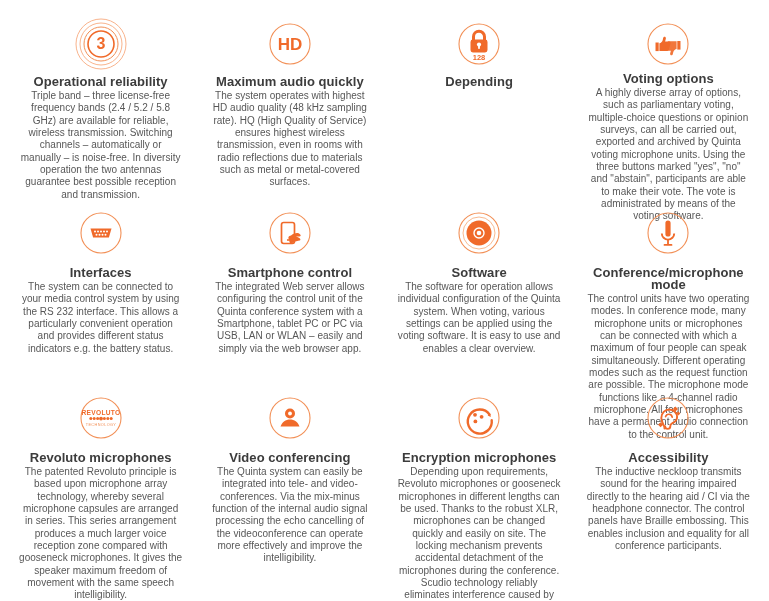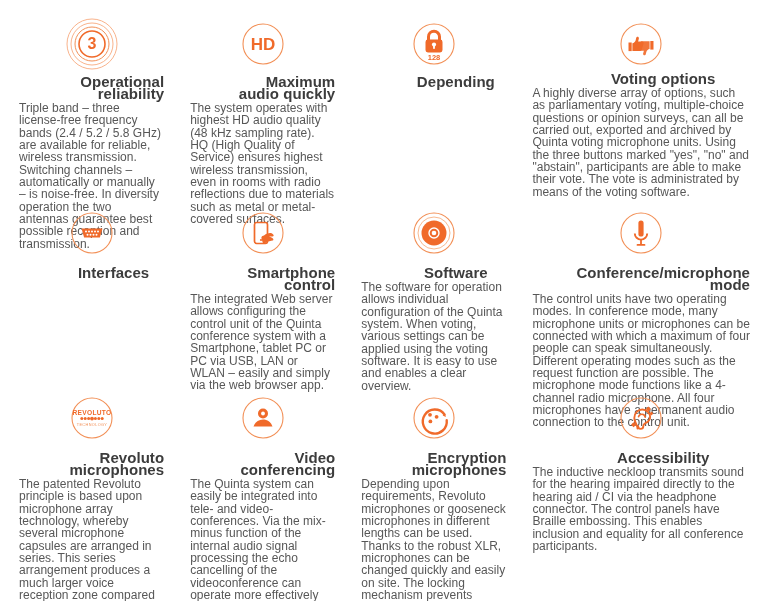--- a/index.html
+++ b/index.html
@@ -32,34 +32,33 @@
   .icon-wrap {
     width: 52px;
     height: 52px;
     display: flex;
     align-items: center;
     justify-content: center;
     margin-bottom: 7px;
   }
   .icon-wrap svg { display: block; }
   .card-title {
-    font-size: 15px;
+    font-size: 13px;
     font-weight: bold;
     color: #3c3c3c;
-    text-align: right;
+    text-align: center;
     line-height: 12px;
     margin-bottom: 2px;
     letter-spacing: 0.05px;
-    margin-left: 44px;
   }
   .card-body {
-    font-size: 12px;
+    font-size: 10px;
     line-height: 12.35px;
     color: #575757;
-    text-align: left;
+    text-align: center;
     letter-spacing: 0.02px;
   }
   
   .row1 .icon-wrap { margin-bottom: 6px; }
   .row2 .icon-wrap { margin-bottom: 8px; }
   .row3 .icon-wrap { margin-bottom: 8px; }
   .card-r1c4 .card-title { margin-top: -3px; }
   .card-r1c1 .card-title,
   .card-r1c2 .card-title,
   .card-r1c3 .card-title { margin-top: 0px; }
@@ -136,20 +135,21 @@
             <circle cx="29" cy="24.6" r="1"></circle>
           <circle cx="32" cy="24.6" r="1"></circle>
           <circle cx="21.5" cy="27.8" r="1"></circle>
             <circle cx="24.5" cy="27.8" r="1"></circle>
           <circle cx="27.5" cy="27.8" r="1"></circle>
             <circle cx="30.5" cy="27.8" r="1"></circle>
         </g>
       </svg>
     </div>
     <div class="card-title">Interfaces</div>
+    <div class="card-body">The system can be connected to your media control system by using the RS 232 interface. This allows a particularly convenient operation and provides different status indicators e.g. the battery status.</div>
   </div>
 
   <div class="feature-card row2">
     <div class="icon-wrap">
       <svg width="52" height="52" viewBox="0 0 52 52">
         <circle cx="26" cy="26" r="20" fill="none" stroke="#F29057" stroke-width="1.1"></circle>
         <rect x="17.5" y="15.5" width="13" height="21" rx="2.2" fill="none" stroke="#F06A2A" stroke-width="1.7"></rect>
         <circle cx="24" cy="33" r="1.1" fill="#F06A2A"></circle>
         <path d="M27 28.5 c2.2-1.6 4.2-2.4 6-2.4 c1.6 0 2.6 0.6 3.4 1.6 c0.6 0.8 0.1 1.7-0.9 1.7 h-3.6 c2 0.6 3.4 1.3 4.2 2.3 c0.6 0.8 0.2 1.7-0.8 1.9 c-2.6 0.5-5.4 1.4-7.3 2.6 c-1 0.6-2 0.3-2.3-0.7 l-1.2-4 c-0.3-1 0.1-1.9 0.9-2.4 z" fill="#F06A2A"></path>
       </svg>

